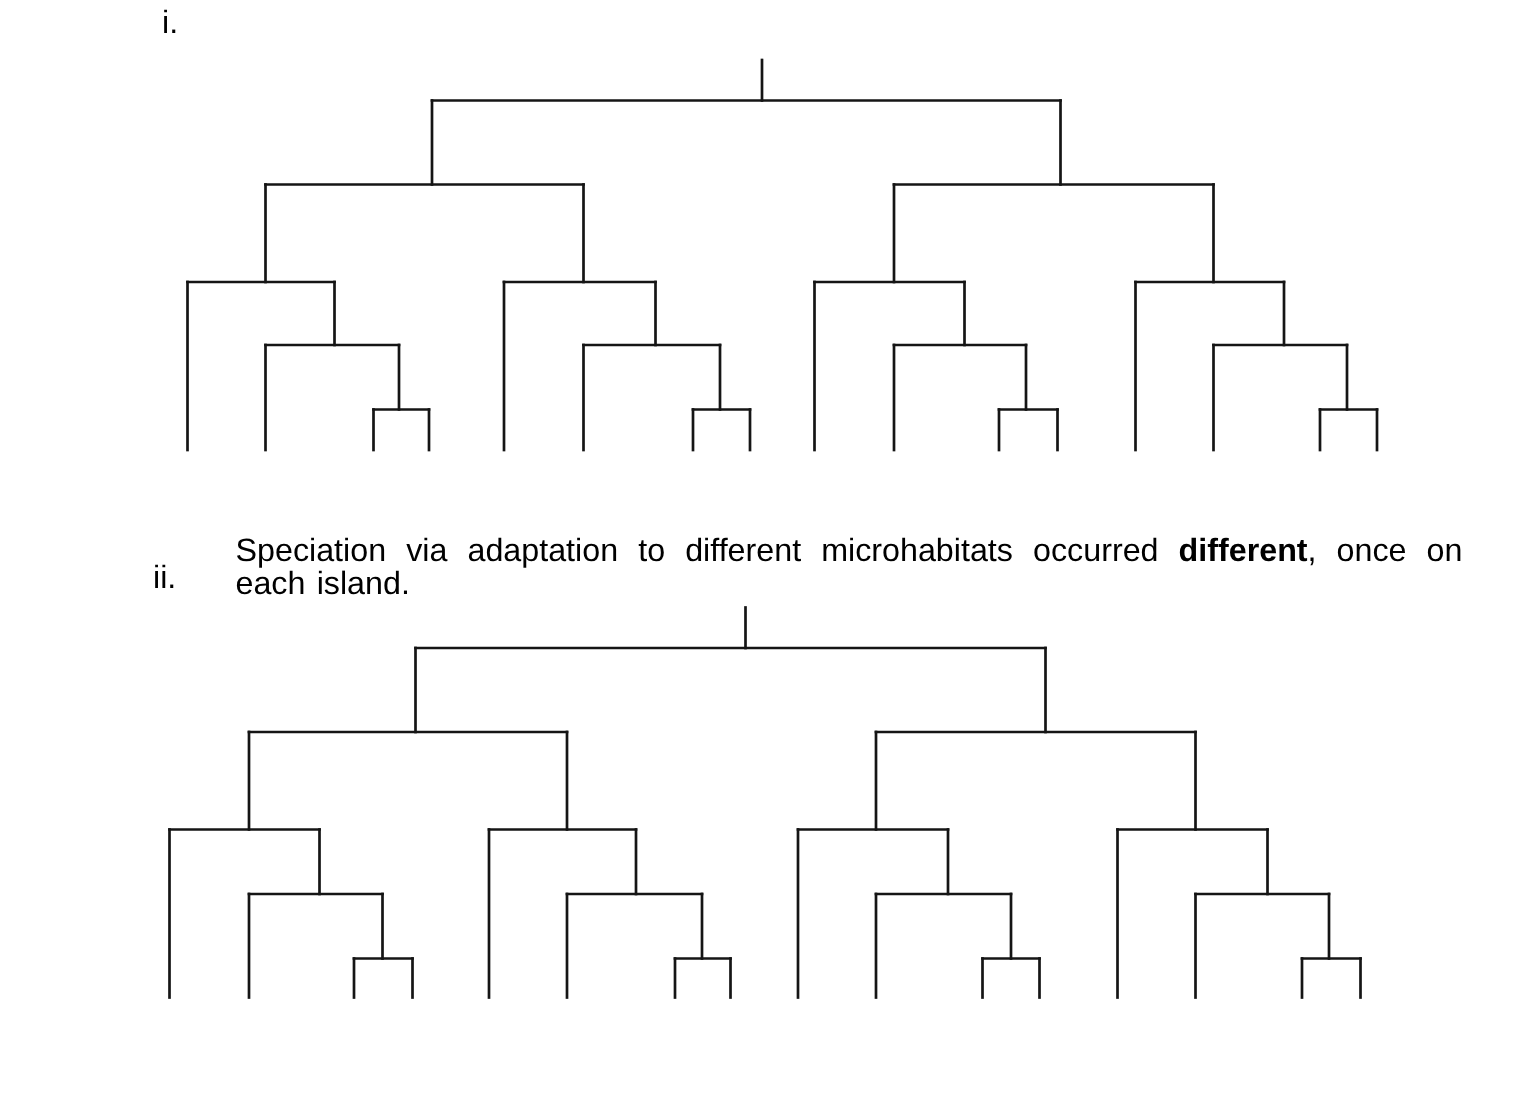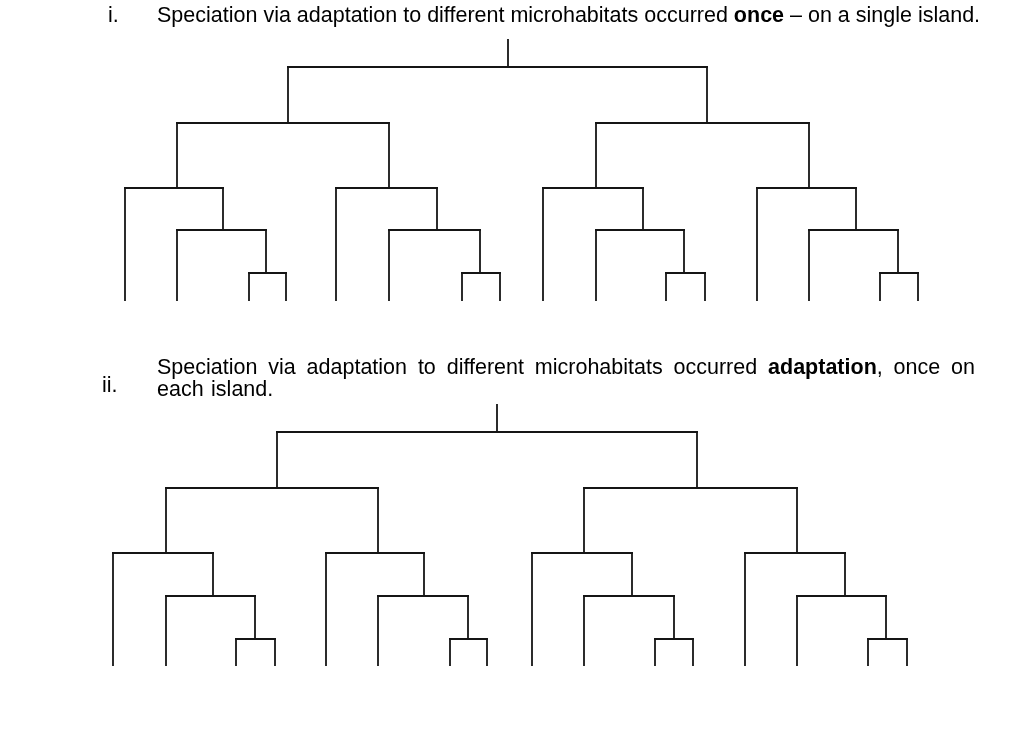--- a/index.html
+++ b/index.html
@@ -132,19 +132,18 @@
         <line x1="797" y1="596" x2="797" y2="665" stroke="#151515"></line>
         <line x1="886" y1="596" x2="886" y2="639" stroke="#151515"></line>
         <line x1="868" y1="639" x2="907" y2="639" stroke="#151515"></line>
         <line x1="868" y1="639" x2="868" y2="665" stroke="#151515"></line>
         <line x1="907" y1="639" x2="907" y2="665" stroke="#151515"></line>
       </g>
   </svg>
 
   <p class="marker" id="marker-i">i.</p>
 
-  <p class="para" id="text-i"><span>Speciation via adaptation to different microhabitats occurred </span><b>once</b><span> – on a single island.</span></p>
 
   <p class="marker" id="marker-ii">ii.</p>
 
-  <p class="para" id="text-ii"><span>Speciation via adaptation to different microhabitats occurred </span><b>adaptation</b><span>, once on each island.</span></p>
+  <p class="para" id="text-ii"><span>Speciation via adaptation to different microhabitats occurred </span><b>different</b><span>, once on each island.</span></p>
 
 </div>
 
 </body></html>

